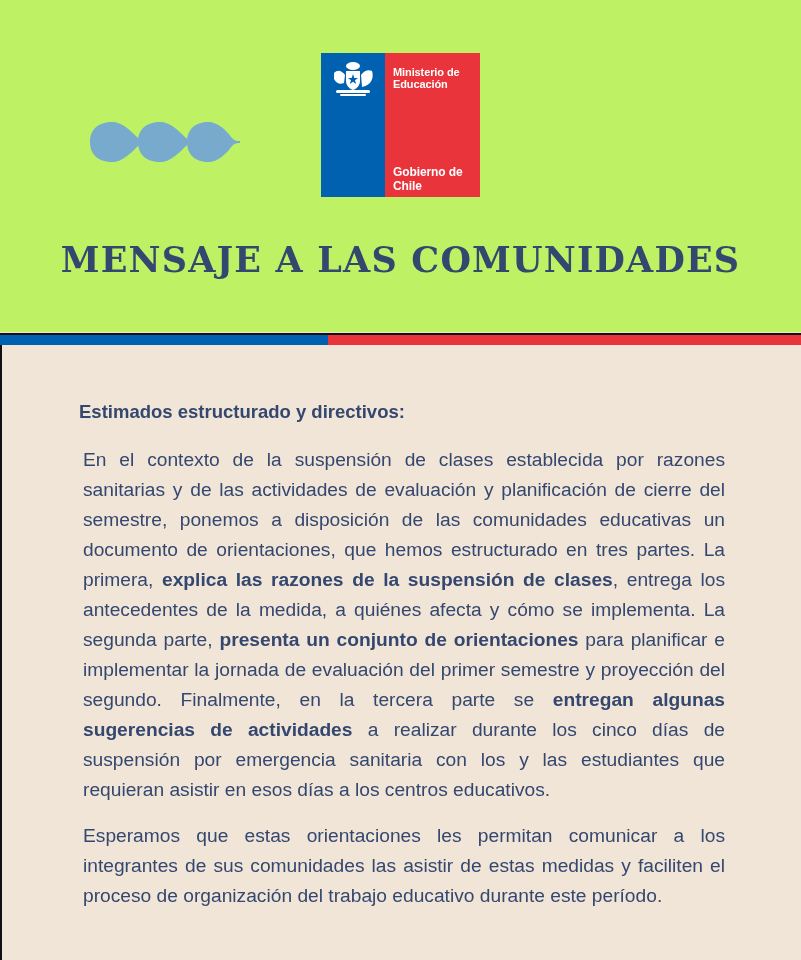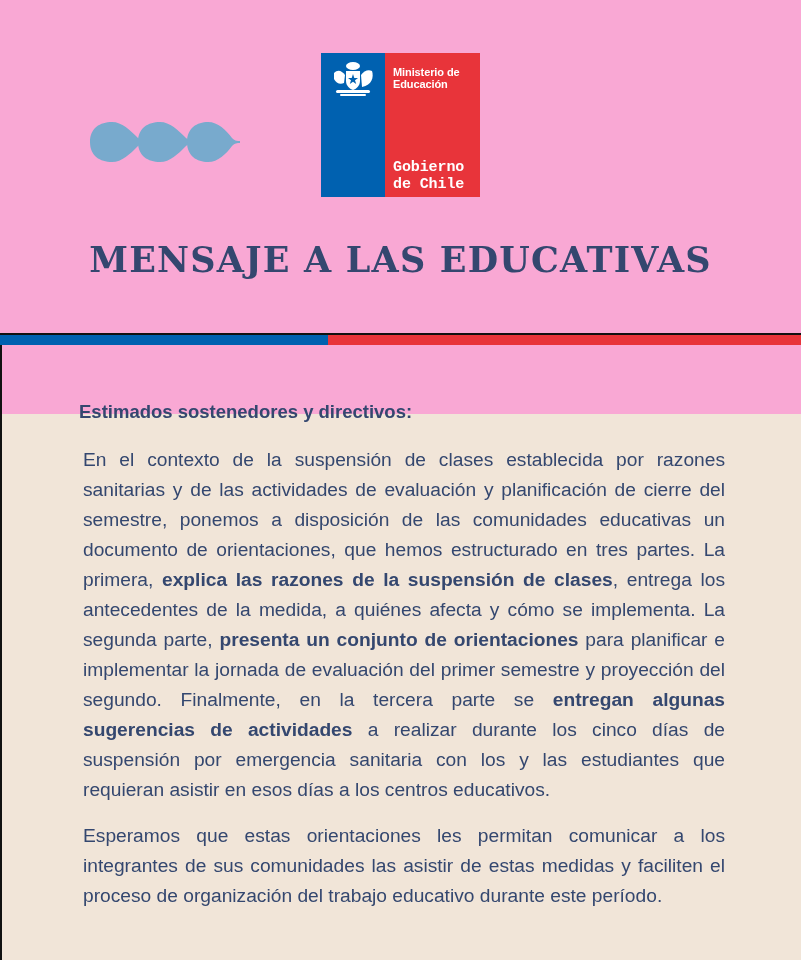--- a/index.html
+++ b/index.html
@@ -12,22 +12,22 @@
     }
     body {
       position: relative;
       font-family: "DejaVu Sans", sans-serif;
       color: #34476f;
     }
     .header {
       position: absolute;
       left: 0; top: 0;
       width: 801px;
-      height: 414px;
-      background: #f9a8d4;
+      height: 332px;
+      background: #bef264;
     }
     .dots {
       position: absolute;
       left: 88px;
       top: 120px;
       width: 152px;
       height: 44px;
     }
     .logo {
       position: absolute;
@@ -58,23 +58,23 @@
       font-weight: bold;
       font-size: 11px;
       line-height: 12px;
       white-space: pre-line;
       letter-spacing: -0.1px;
     }
     .logo-sub {
       position: absolute;
       left: 8px;
       bottom: 4px;
-      font-family: Liberation Mono, monospace;
+      font-family: Liberation Sans, sans-serif;
       font-weight: bold;
-      font-size: 15px;
+      font-size: 12px;
       letter-spacing: -0.1px;
     }
     .crest {
       position: absolute;
       left: 9px;
       top: 6px;
       width: 46px;
       height: 40px;
     }
     .page-title {
@@ -165,28 +165,28 @@
       </svg>
     </div>
     <div class="logo-red">
       <div class="logo-title">Ministerio de
 Educación</div>
       <div class="logo-sub">Gobierno de Chile</div>
     </div>
   </div>
 
   <h1 class="page-title">
-    <span>MENSAJE A LAS EDUCATIVAS</span><br>
+    <span>MENSAJE A LAS COMUNIDADES</span><br>
   </h1>
 </div>
 
 <div class="stripe-top"></div>
 <div class="stripe">
   <div class="stripe-blue"></div>
   <div class="stripe-red"></div>
 </div>
 <div class="left-rule"></div>
 
 <div class="content">
-  <p class="salutation">Estimados sostenedores y directivos:</p>
+  <p class="salutation">Estimados estructurado y directivos:</p>
   <p class="para"><span>En el contexto de la suspensión de clases establecida por razones sanitarias y de las actividades de evaluación y planificación de cierre del semestre, ponemos a disposición de las comunidades educativas un documento de orientaciones, que hemos estructurado en tres partes. La primera, </span><b>explica las razones de la suspensión de clases</b><span>, entrega los antecedentes de la medida, a quiénes afecta y cómo se implementa. La segunda parte, </span><b>presenta un conjunto de orientaciones</b><span> para planificar e implementar la jornada de evaluación del primer semestre y proyección del segundo. Finalmente, en la tercera parte se </span><b>entregan algunas sugerencias de actividades</b><span> a realizar durante los cinco días de suspensión por emergencia sanitaria con los y las estudiantes que requieran asistir en esos días a los centros educativos.</span></p>
   <p class="para">Esperamos que estas orientaciones les permitan comunicar a los integrantes de sus comunidades las asistir de estas medidas y faciliten el proceso de organización del trabajo educativo durante este período.</p>
 </div>
 
 </body></html>

